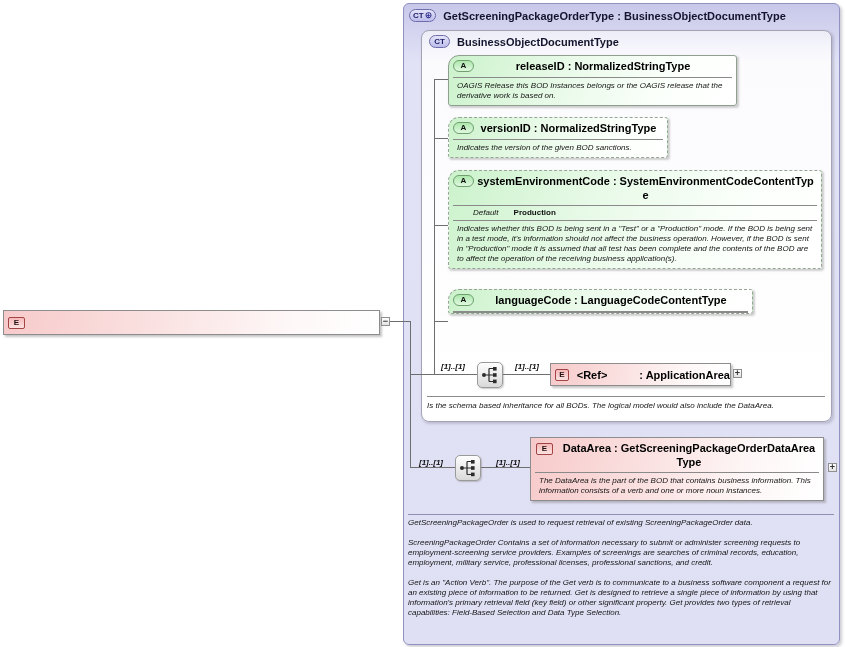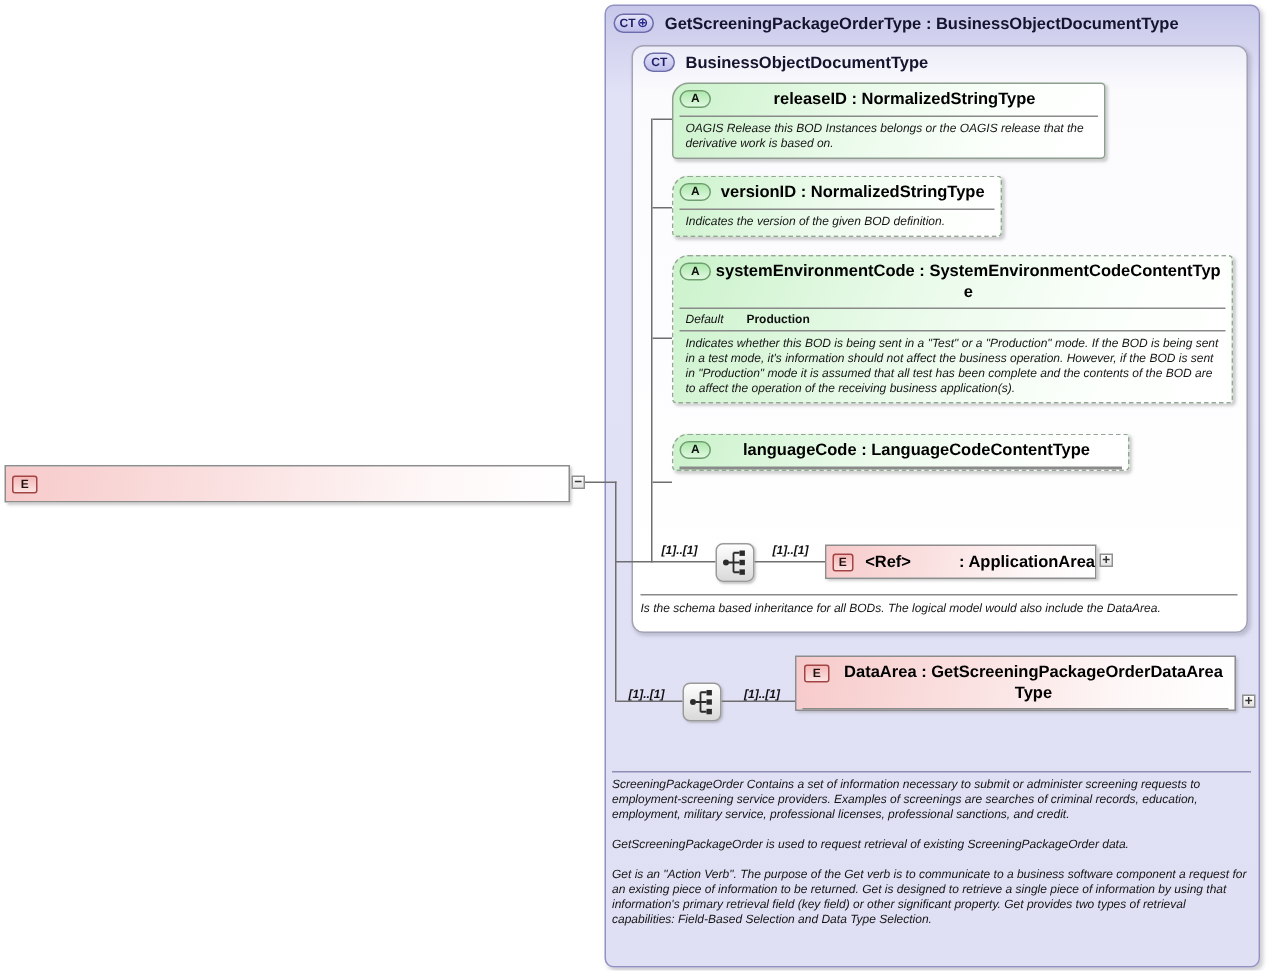--- a/index.html
+++ b/index.html
@@ -40,21 +40,21 @@
     position:absolute;box-sizing:border-box;z-index:4;
     border:1px solid #8f9f8f;border-radius:11px 3px 3px 3px;
     background:linear-gradient(115deg,#cbf2cb 0%,#e9fae9 40%,#fbfffb 75%,#ffffff 100%);
     box-shadow:1.5px 1.5px 2px rgba(120,120,120,.35);
   }
   .attr-box.dashed{border-style:dashed;border-color:#97a597;}
   .attr-title{position:relative;padding:4px 6px 3px 27px;text-align:center;
     font-size:11px;font-weight:bold;line-height:13.5px;word-break:break-all;}
   .attr-title .badge-a{position:absolute;left:4px;top:4px;}
   .sep{border-top:1px solid #8a8a8a;margin:0 4px;}
-  .default-row{padding:2px 6px 2px 8px;font-size:8px;line-height:10px;}
+  .default-row{padding:2px 6px 2px 24px;font-size:8px;line-height:10px;}
   .default-label{font-style:italic;color:#111;}
   .default-value{font-weight:bold;margin-left:13px;color:#111;}
   .anno{padding:3px 6px 4px 8px;font-size:8px;font-style:italic;line-height:10px;color:#151515;}
   
   .elem-box{
     position:absolute;box-sizing:border-box;z-index:4;
     border:1px solid #8d8d8d;
     background:linear-gradient(100deg,#f7caca 0%,#fbe4e4 45%,#fef7f7 75%,#ffffff 100%);
     box-shadow:1.5px 1.5px 2px rgba(110,110,110,.4);
   }
@@ -136,21 +136,21 @@
     <div class="sep"></div>
     <div class="anno">OAGIS Release this BOD Instances belongs or the OAGIS release that the derivative work is based on.</div>
   </div>
 
   <div class="attr-box dashed" style="left:448px;top:117px;width:220px;">
     <div class="attr-title">
       <span class="badge badge-a">A</span>
       <span>versionID : NormalizedStringType</span>
     </div>
     <div class="sep"></div>
-    <div class="anno">Indicates the version of the given BOD definition.</div>
+    <div class="anno">Indicates the version of the given BOD sanctions.</div>
   </div>
 
   <div class="attr-box dashed" style="left:448px;top:170px;width:374px;">
     <div class="attr-title">
       <span class="badge badge-a">A</span>
       <span>systemEnvironmentCode : SystemEnvironmentCodeContentType</span>
     </div>
     <div class="sep"></div>
     <div class="default-row">
       <span class="default-label">Default</span>
@@ -201,22 +201,23 @@
       <rect x="15" y="16.6" width="3.6" height="3.6" fill="#2b2b2b"></rect>
     </svg>
   </div>
   <span class="card-label" style="left:496px;top:458px;">[1]..[1]</span>
   <div class="elem-box" style="left:530px;top:437px;width:294px;">
     <div class="elem-title-wrap">
       <span class="badge badge-e">E</span>
       <span>DataArea : GetScreeningPackageOrderDataAreaType</span>
     </div>
     <div class="sep"></div>
+    <div class="anno">The DataArea is the part of the BOD that contains business information. This information consists of a verb and one or more noun instances.</div>
   </div>
   <div class="toggle-box" style="left:828px;top:463px;">+</div>
 
   <div class="footnote">
+    <p>GetScreeningPackageOrder is used to request retrieval of existing ScreeningPackageOrder data.</p>
     <p>ScreeningPackageOrder  Contains a set of information necessary to submit or administer screening requests to employment-screening service providers. Examples of screenings are searches of criminal records, education, employment, military service, professional licenses, professional sanctions, and credit.</p>
-    <p>GetScreeningPackageOrder is used to request retrieval of existing ScreeningPackageOrder data.</p>
     <p>Get is an "Action Verb". The purpose of the Get verb is to communicate to a business software component a request for an existing piece of information to be returned. Get is designed to retrieve a single piece of information by using that information's primary retrieval field (key field) or other significant property. Get provides two types of retrieval capabilities: Field-Based Selection and Data Type Selection.</p>
   </div>
 
 </div>
 
 </body></html>

